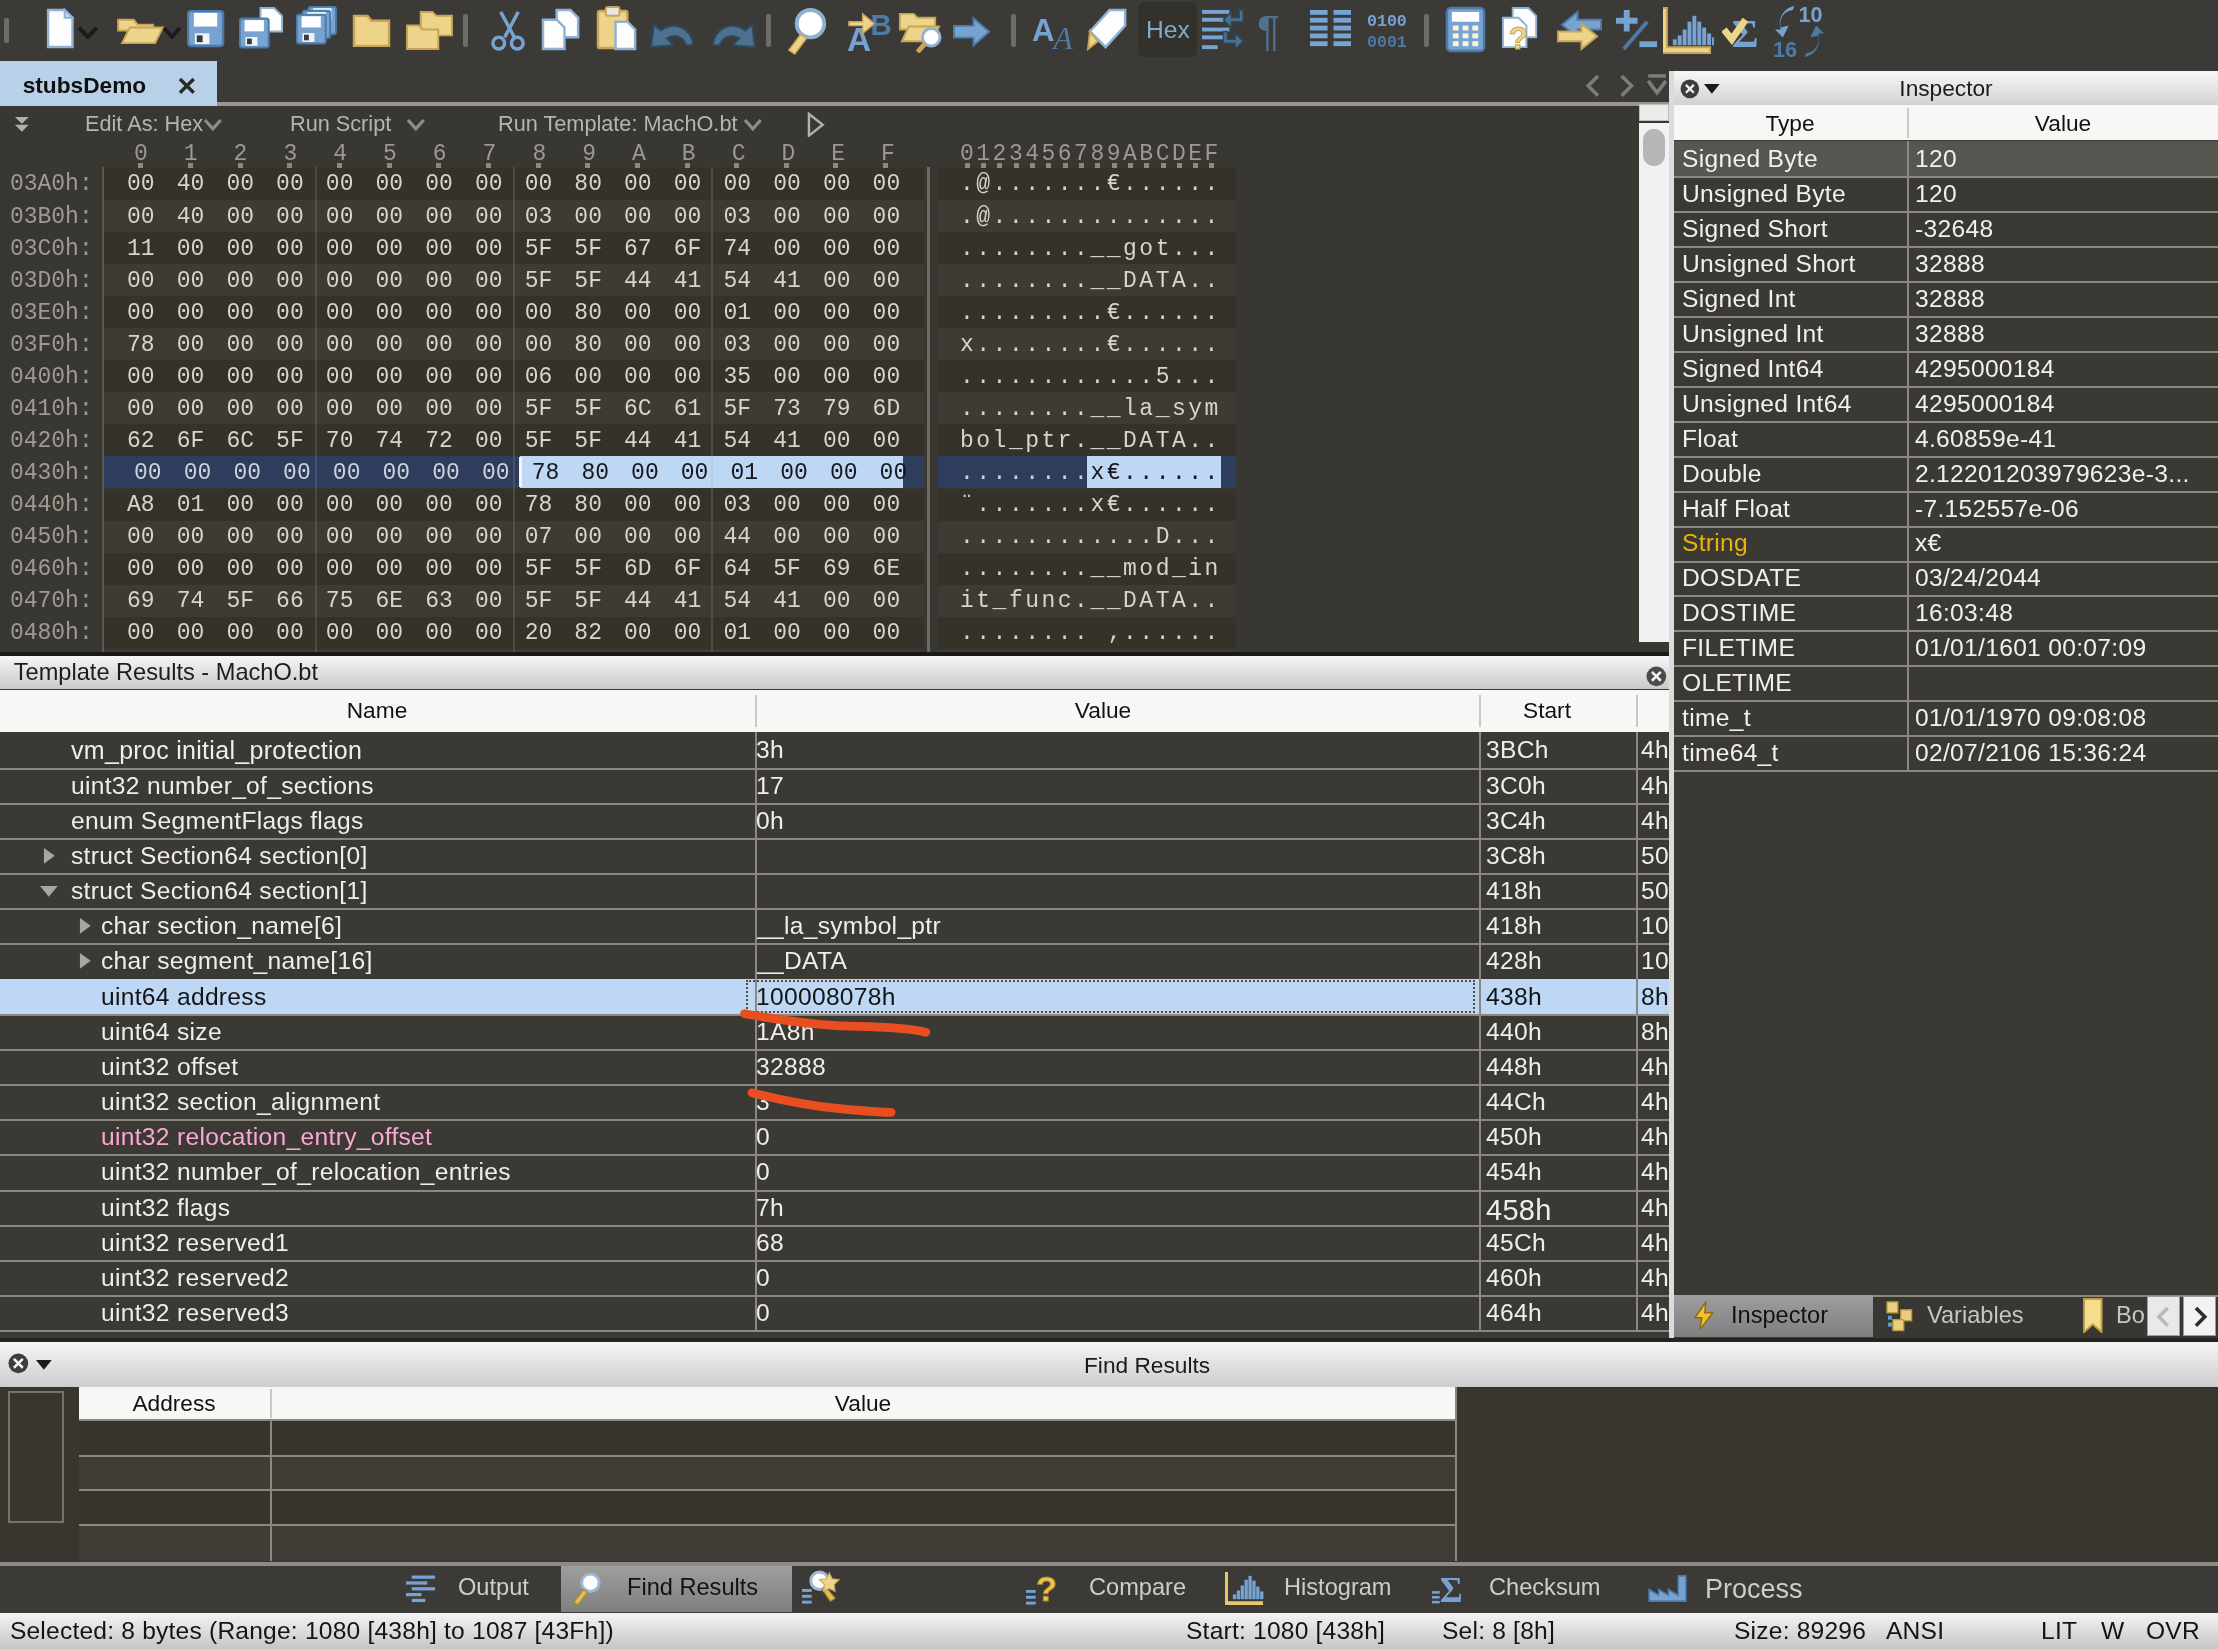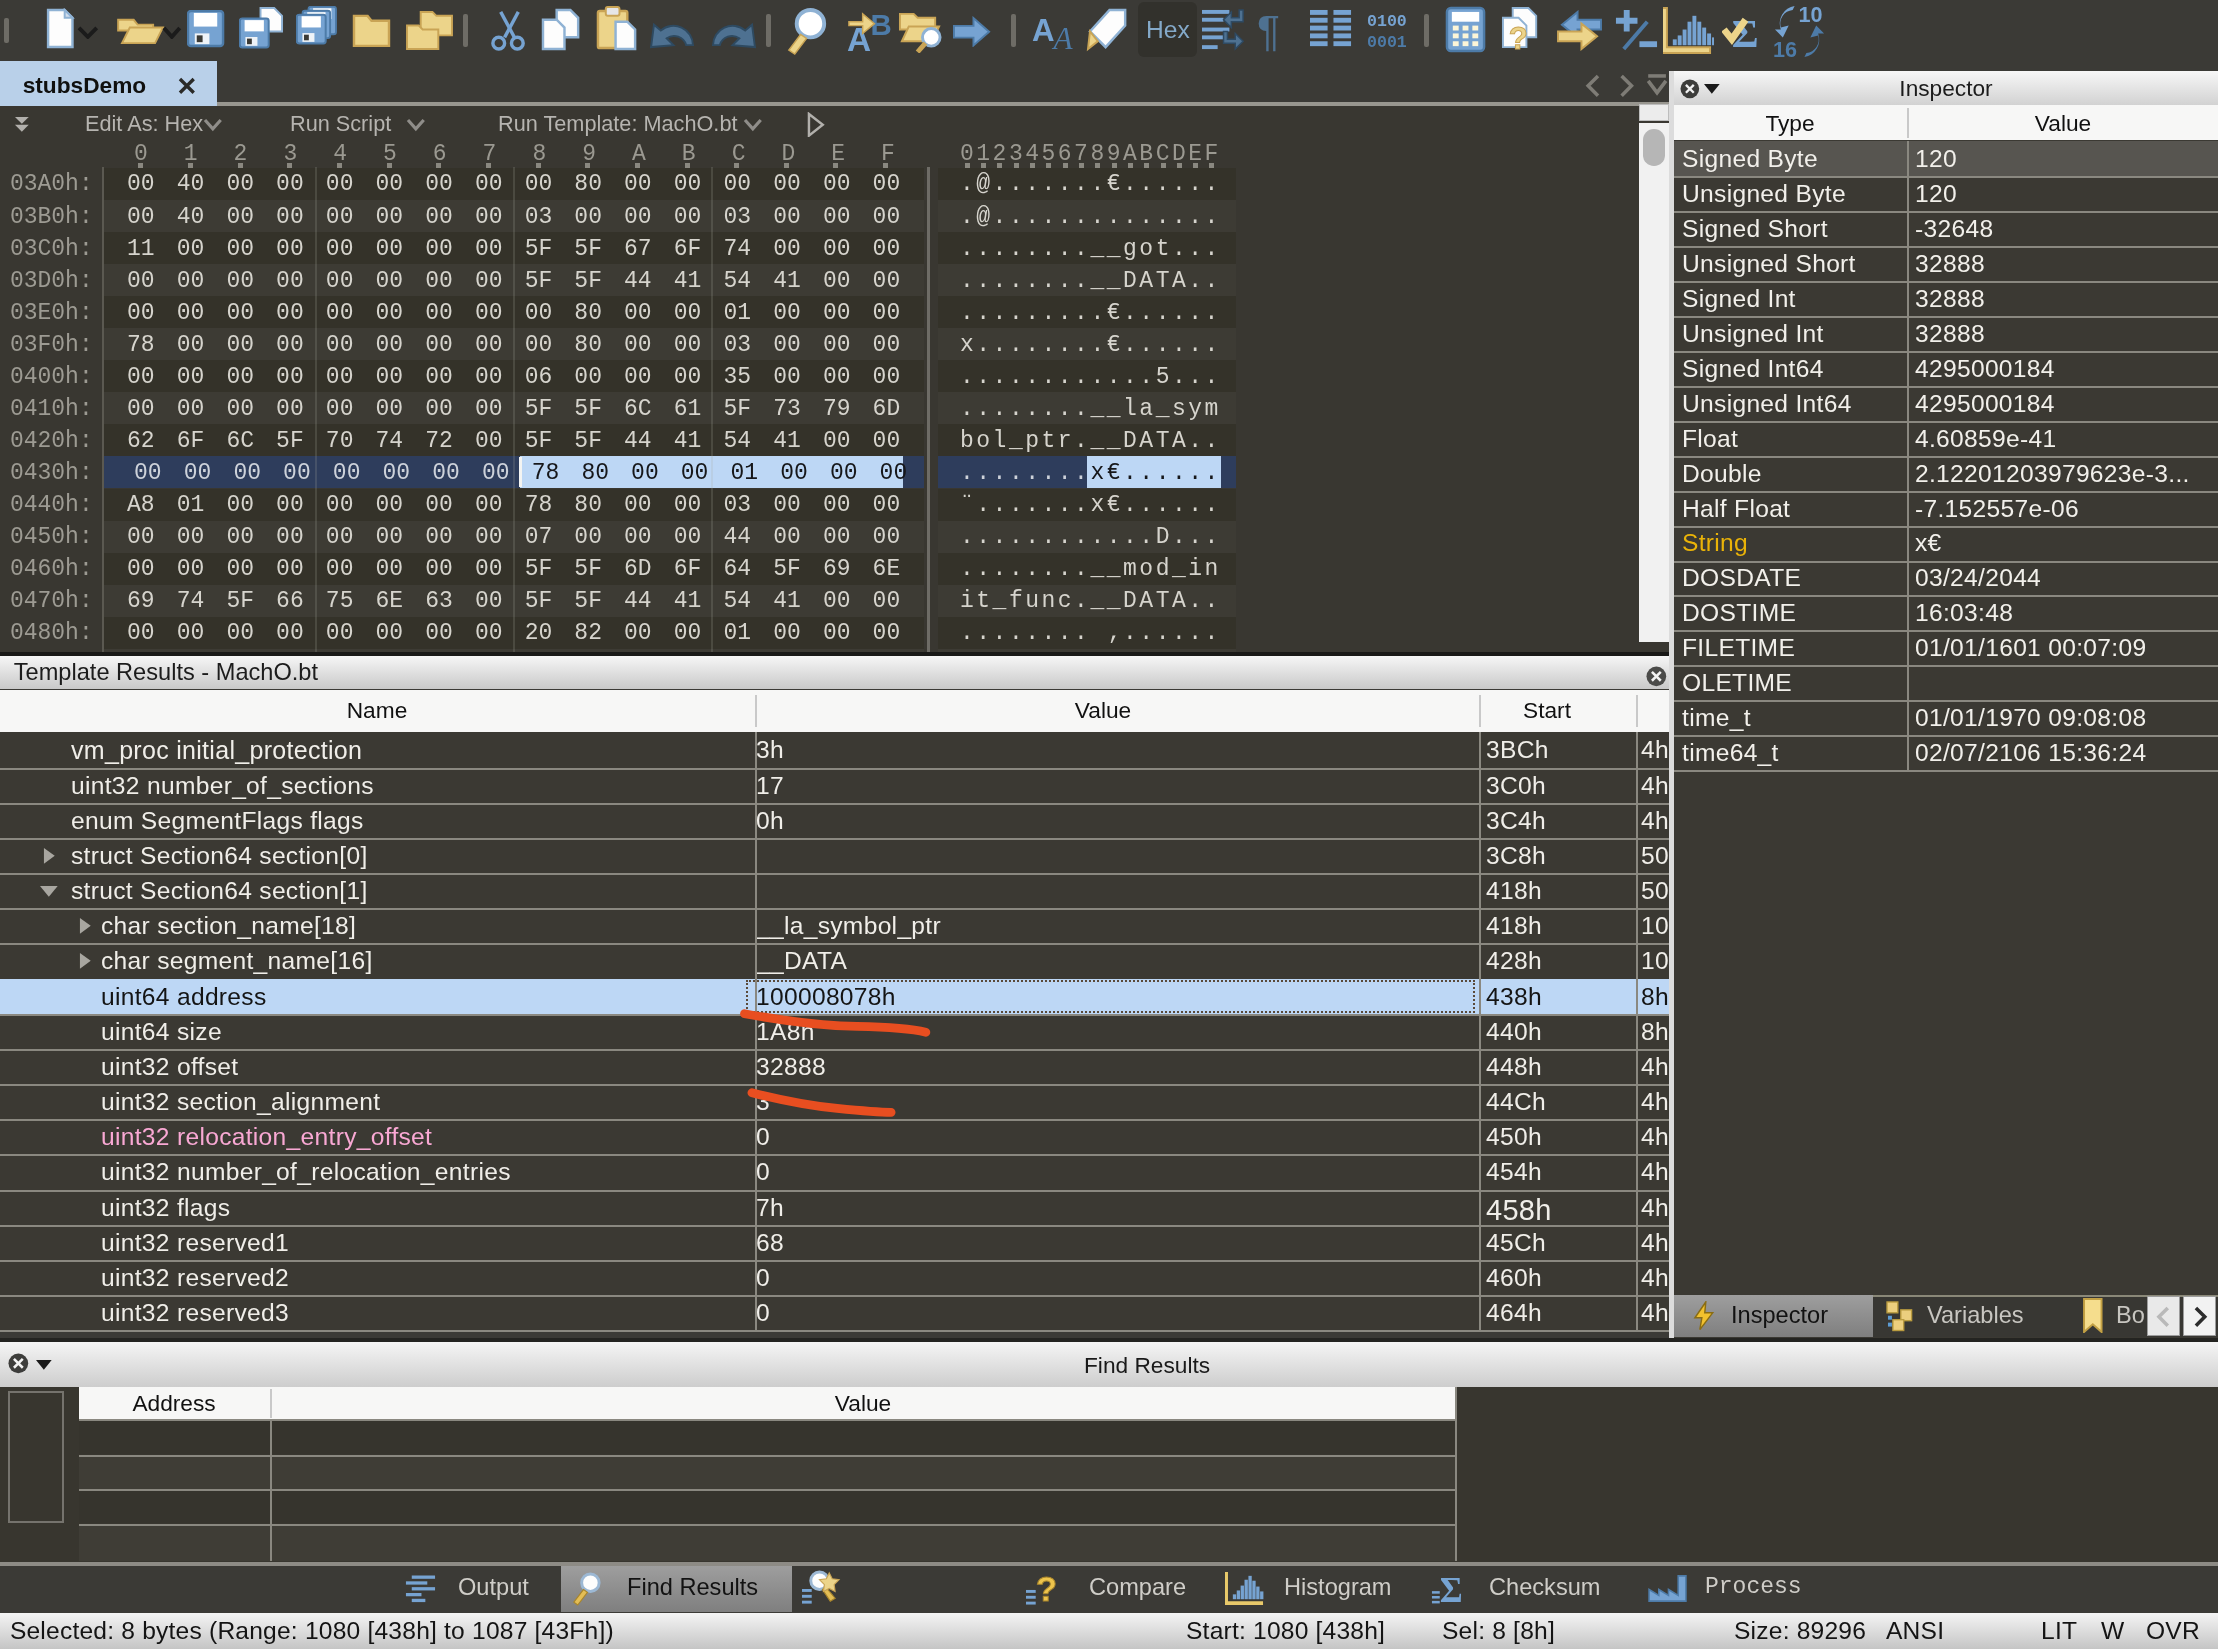--- a/index.html
+++ b/index.html
@@ -433,21 +433,21 @@
     <svg class="ab" style="left:38px;top:882px;" width="21.7" height="17.7" viewBox="0 0 22 18">
       <path d="M2 4 L20 4 L11 15 z" fill="#a8a6a0"></path>
     </svg>
     <div class="ab" style="left:71px;top:877px;color:#f0eee9;font-size:24.6px;letter-spacing:0.3px;">struct Section64 section[1]</div>
     <div class="ab" style="left:1486px;top:877px;color:#f0eee9;font-size:24.6px;letter-spacing:0.3px;">418h</div>
     <div class="ab" style="left:1641px;top:877px;color:#f0eee9;font-size:24.6px;letter-spacing:0.3px;">50h</div>
     <div class="ab" style="left:0;top:943px;width:1669px;height:1.5px;background:#8a8880;"></div>
     <svg class="ab" style="left:76px;top:916px;" width="17.7" height="19.7" viewBox="0 0 18 20">
       <path d="M4 2 L15 10 L4 18 z" fill="#a8a6a0"></path>
     </svg>
-    <div class="ab" style="left:101px;top:912px;color:#f0eee9;font-size:24.6px;letter-spacing:0.3px;">char section_name[18]</div>
+    <div class="ab" style="left:101px;top:912px;color:#f0eee9;font-size:24.6px;letter-spacing:0.3px;">char section_name[6]</div>
     <div class="ab" style="left:756px;top:912px;color:#f0eee9;font-size:24.6px;letter-spacing:0.3px;">__la_symbol_ptr</div>
     <div class="ab" style="left:1486px;top:912px;color:#f0eee9;font-size:24.6px;letter-spacing:0.3px;">418h</div>
     <div class="ab" style="left:1641px;top:912px;color:#f0eee9;font-size:24.6px;letter-spacing:0.3px;">10h</div>
     <div class="ab" style="left:0;top:979px;width:1669px;height:1.5px;background:#8a8880;"></div>
     <svg class="ab" style="left:76px;top:951px;" width="17.7" height="19.7" viewBox="0 0 18 20">
       <path d="M4 2 L15 10 L4 18 z" fill="#a8a6a0"></path>
     </svg>
     <div class="ab" style="left:101px;top:947px;color:#f0eee9;font-size:24.6px;letter-spacing:0.3px;">char segment_name[16]</div>
     <div class="ab" style="left:756px;top:947px;color:#f0eee9;font-size:24.6px;letter-spacing:0.3px;">__DATA</div>
     <div class="ab" style="left:1486px;top:947px;color:#f0eee9;font-size:24.6px;letter-spacing:0.3px;">428h</div>
@@ -698,21 +698,21 @@
       <path d="M2 24 h8"></path>
       <path d="M2 29 h8"></path>
       <path d="M2 34 h8"></path>
     </g>
     <text x="10" y="34" font-size="36" font-weight="bold" fill="#76a3d2" font-family="Liberation Serif">Σ</text>
   </svg>
 <div class="ab" style="left:1489px;top:1574px;color:#cfcdc8;font-size:23.6px;">Checksum</div>
 <svg class="ab" style="left:1647px;top:1572px;" width="41" height="33" viewBox="0 0 42 34">
     <path d="M2 30 v-12 l10 6 v-6 l10 6 v-6 l10 6 v-20 h8 v26 z" fill="#76a3d2" stroke="#4d7ba8" stroke-width="1.6"></path>
   </svg>
-<div class="ab" style="left:1705px;top:1574px;color:#cfcdc8;font-size:23px;font-family:Liberation Mono, monospace;">Process</div>
+<div class="ab" style="left:1705px;top:1574px;color:#cfcdc8;font-size:27px;">Process</div>
 <div class="ab" style="left:0;top:1613px;width:2218px;height:36px;background:linear-gradient(#f4f4f4,#c5c5c5);"></div>
 <div class="ab" style="left:9.9px;top:1617px;color:#141414;font-size:24.6px;letter-spacing:0.2px;">Selected: 8 bytes (Range: 1080 [438h] to 1087 [43Fh])</div>
 <div class="ab" style="left:1186px;top:1617px;color:#141414;font-size:24.6px;letter-spacing:0.2px;">Start: 1080 [438h]</div>
 <div class="ab" style="left:1442px;top:1617px;color:#141414;font-size:24.6px;letter-spacing:0.2px;">Sel: 8 [8h]</div>
 <div class="ab" style="left:1734px;top:1617px;color:#141414;font-size:24.6px;letter-spacing:0.2px;">Size: 89296</div>
 <div class="ab" style="left:1886px;top:1617px;color:#141414;font-size:24.6px;letter-spacing:0.2px;">ANSI</div>
 <div class="ab" style="left:2041px;top:1617px;color:#141414;font-size:24.6px;letter-spacing:0.2px;">LIT</div>
 <div class="ab" style="left:2101px;top:1617px;color:#141414;font-size:24.6px;letter-spacing:0.2px;">W</div>
 <div class="ab" style="left:2146px;top:1617px;color:#141414;font-size:24.6px;letter-spacing:0.2px;">OVR</div>
 

